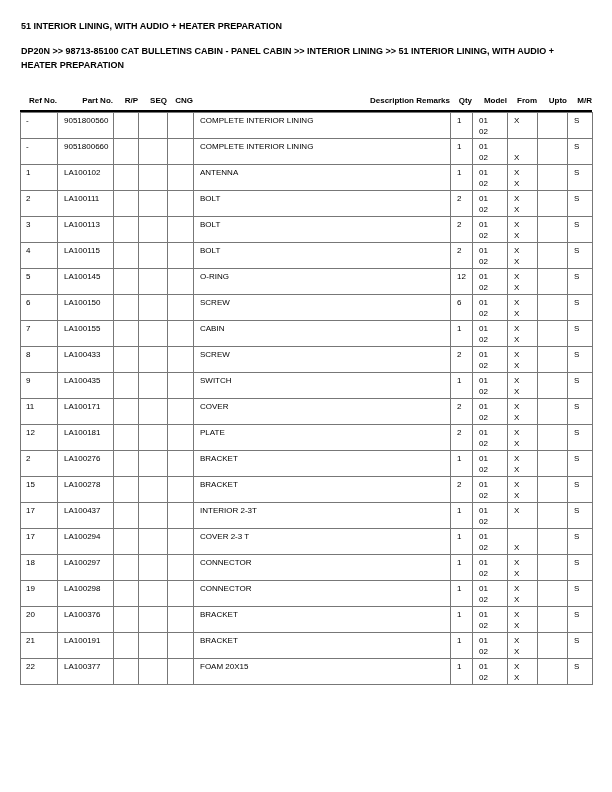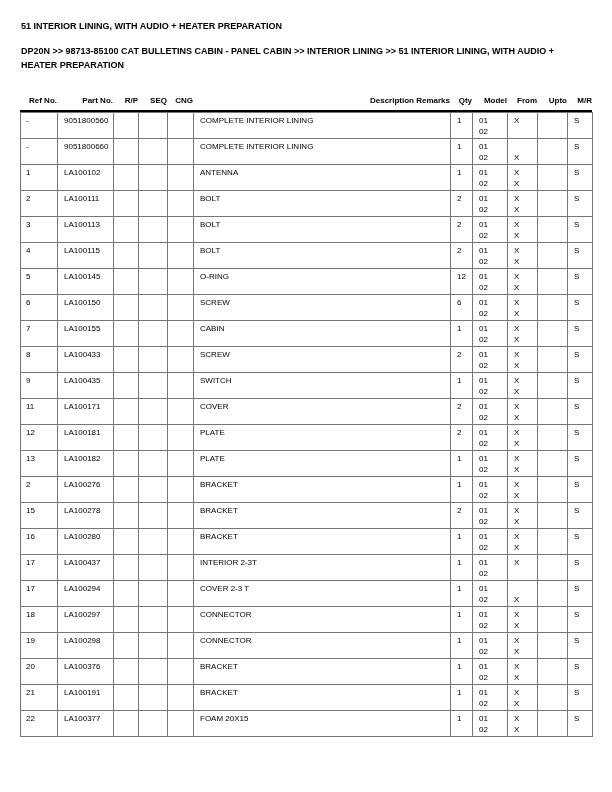--- a/index.html
+++ b/index.html
@@ -374,42 +374,20 @@
             <div class="cl">X</div>
             <div class="cl">X</div>
           </td>
           <td>
             <div class="cl"></div>
             <div class="cl"></div>
           </td>
           <td>S</td>
         </tr>
         <tr>
-          <td>13</td>
-          <td>LA100182</td>
-          <td></td>
-          <td></td>
-          <td></td>
-          <td>PLATE</td>
-          <td>1</td>
-          <td>
-            <div class="cl">01</div>
-            <div class="cl">02</div>
-          </td>
-          <td>
-            <div class="cl">X</div>
-            <div class="cl">X</div>
-          </td>
-          <td>
-            <div class="cl"></div>
-            <div class="cl"></div>
-          </td>
-          <td>S</td>
-        </tr>
-        <tr>
           <td>2</td>
           <td>LA100276</td>
           <td></td>
           <td></td>
           <td></td>
           <td>BRACKET</td>
           <td>1</td>
           <td>
             <div class="cl">01</div>
             <div class="cl">02</div>
@@ -425,42 +403,20 @@
           <td>S</td>
         </tr>
         <tr>
           <td>15</td>
           <td>LA100278</td>
           <td></td>
           <td></td>
           <td></td>
           <td>BRACKET</td>
           <td>2</td>
-          <td>
-            <div class="cl">01</div>
-            <div class="cl">02</div>
-          </td>
-          <td>
-            <div class="cl">X</div>
-            <div class="cl">X</div>
-          </td>
-          <td>
-            <div class="cl"></div>
-            <div class="cl"></div>
-          </td>
-          <td>S</td>
-        </tr>
-        <tr>
-          <td>16</td>
-          <td>LA100280</td>
-          <td></td>
-          <td></td>
-          <td></td>
-          <td>BRACKET</td>
-          <td>1</td>
           <td>
             <div class="cl">01</div>
             <div class="cl">02</div>
           </td>
           <td>
             <div class="cl">X</div>
             <div class="cl">X</div>
           </td>
           <td>
             <div class="cl"></div>

